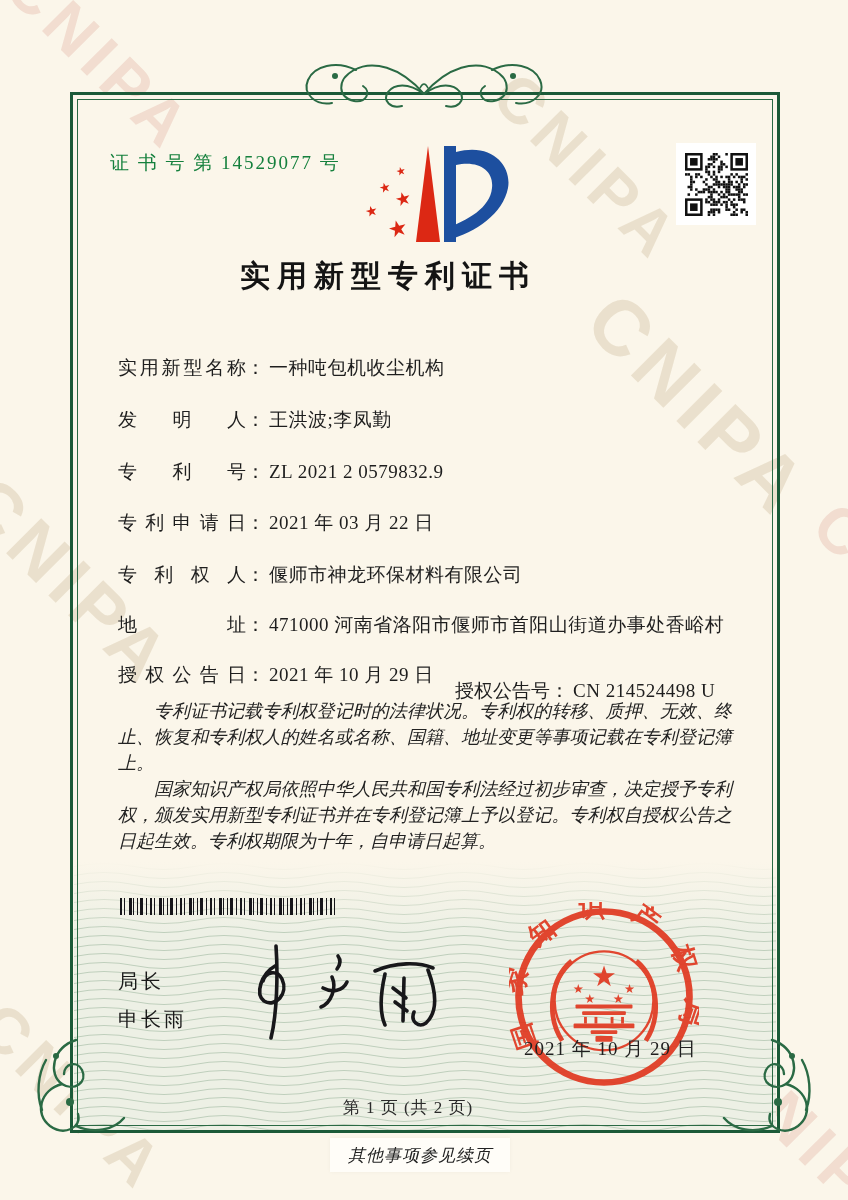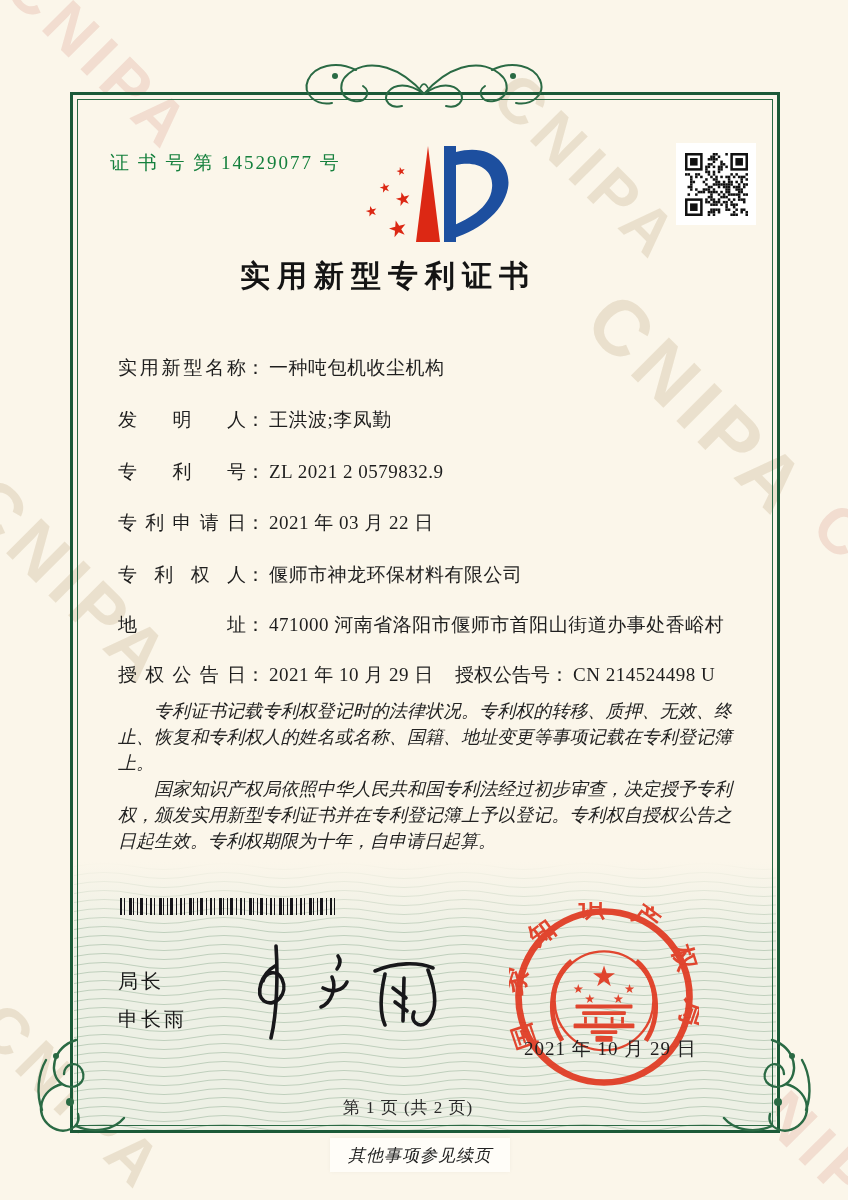--- a/index.html
+++ b/index.html
@@ -37,21 +37,21 @@
       z-index:4;display:flex;align-items:center;justify-content:center;}
 
   .title{position:absolute;left:70px;top:256px;width:636px;text-align:center;
       font-size:30px;font-weight:bold;letter-spacing:7px;color:#141414;z-index:4;}
 
   .field-row{position:absolute;left:118px;width:620px;font-size:19px;color:#1e1e1e;z-index:4;}
   .flabel{display:inline-block;width:128px;text-align:justify;text-align-last:justify;
       vertical-align:bottom;}
   .colon{display:inline-block;margin-right:4px;}
   .fvalue{letter-spacing:0.5px;}
-  .grant2{position:absolute;left:337px;top:0;text-align:center;}
+  .grant2{position:absolute;left:337px;top:16px;text-align:center;}
 
   .body-text{position:absolute;left:118px;top:698px;width:614px;font-size:18px;
       line-height:26px;color:#222;text-align:justify;font-style:italic;z-index:4;}
   .body-text p{margin:0;text-indent:2em;}
 
   .barcode{position:absolute;left:120px;top:898px;width:216px;height:17px;z-index:4;
       background:repeating-linear-gradient(90deg,
         #16161a 0 2px,transparent 2px 4px,#16161a 4px 5px,transparent 5px 9px,
         #16161a 9px 12px,transparent 12px 13px,#16161a 13px 14px,transparent 14px 17px,
         #16161a 17px 18px,transparent 18px 20px,#16161a 20px 23px,transparent 23px 26px,

